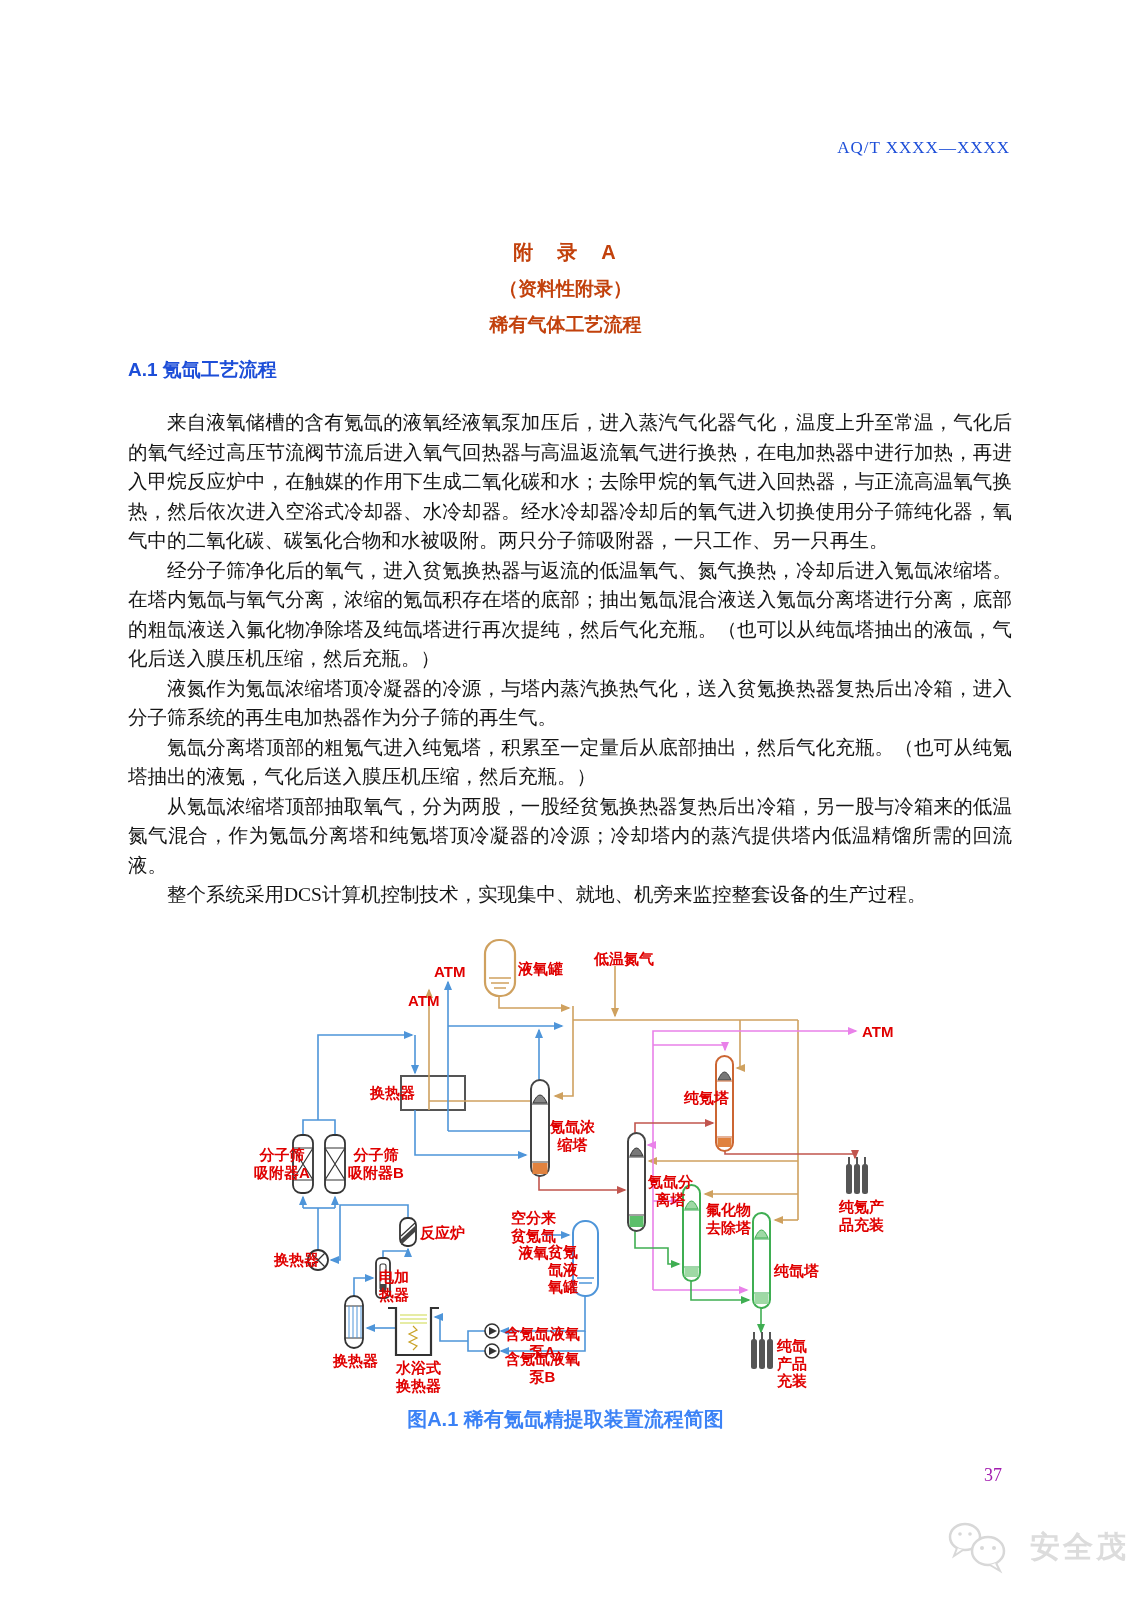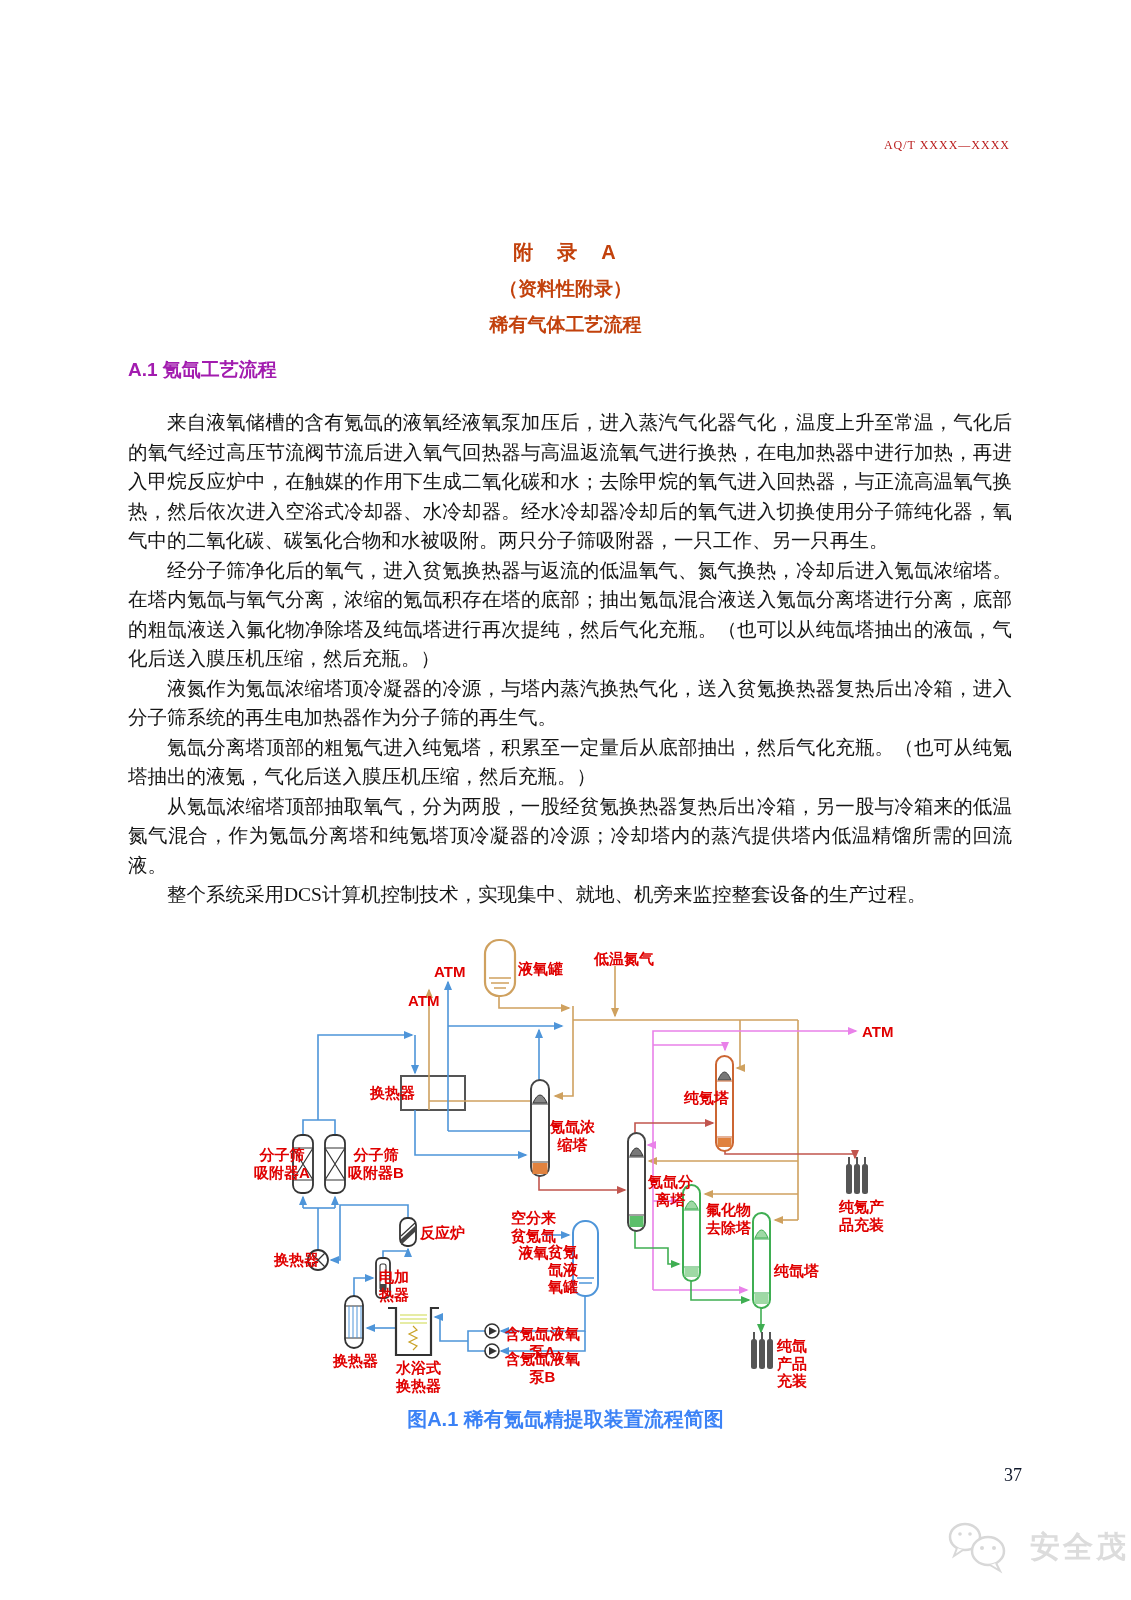--- a/index.html
+++ b/index.html
@@ -1,36 +1,36 @@
 <!DOCTYPE html>
 <html><head>
 <meta charset="utf-8">
 <style>
   html,body{margin:0;padding:0;background:#9a9a9a;}
   .page{position:relative;width:1131px;height:1600px;background:#ffffff;margin:0 auto;
         overflow:hidden;font-family:"Liberation Serif",serif;color:#1a1a1a;}
-  .doc-code{position:absolute;top:138px;right:121px;font-size:12px;letter-spacing:1px;
-        font-family:"Liberation Serif",serif;color:#b91c1c;}
+  .doc-code{position:absolute;top:138px;right:121px;font-size:17px;letter-spacing:1px;
+        font-family:"Liberation Serif",serif;color:#1d4ed8;}
   .title-line{position:absolute;left:0;width:100%;text-align:center;font-weight:bold;
         font-family:"Liberation Sans",sans-serif;color:#c2410c;}
   .t1{top:239px;font-size:20px;letter-spacing:2px;}
   .t2{top:276px;font-size:19px;}
   .t3{top:312px;font-size:19px;}
   .sec-heading{position:absolute;left:128px;top:357px;font-size:19px;font-weight:bold;
-        font-family:"Liberation Sans",sans-serif;color:#a21caf;}
+        font-family:"Liberation Sans",sans-serif;color:#1d4ed8;}
   .body-text{position:absolute;left:128px;top:408px;width:884px;font-size:19.5px;
         line-height:29.5px;text-align:justify;color:#151515;}
   .body-text p{margin:0;text-indent:2em;}
   .figure{position:absolute;left:228px;top:918px;width:660px;height:472px;}
   .figure svg{position:absolute;left:0;top:0;}
   .dlabel{position:absolute;color:#e00000;font-weight:bold;font-size:15px;line-height:1.18;
         white-space:pre-line;text-align:center;font-family:"Liberation Sans",sans-serif;}
   .fig-caption{position:absolute;top:1406px;left:0;width:100%;text-align:center;
         font-size:20px;font-weight:bold;font-family:"Liberation Sans",sans-serif;color:#3b82f6;}
-  .page-number{position:absolute;top:1465px;left:984px;font-size:18px;color:#0f172a;margin-left:20px;}
+  .page-number{position:absolute;top:1465px;left:984px;font-size:18px;color:#a21caf;}
   .watermark{position:absolute;left:946px;top:1520px;display:flex;align-items:center;gap:20px;}
   .wm-text{color:#dcdcdc;font-size:30px;font-weight:bold;letter-spacing:3px;
         font-family:"Liberation Sans",sans-serif;}
 </style>
 </head>
 <body>
 
 <div class="page">
 
   <div class="doc-code">AQ/T XXXX—XXXX</div>

